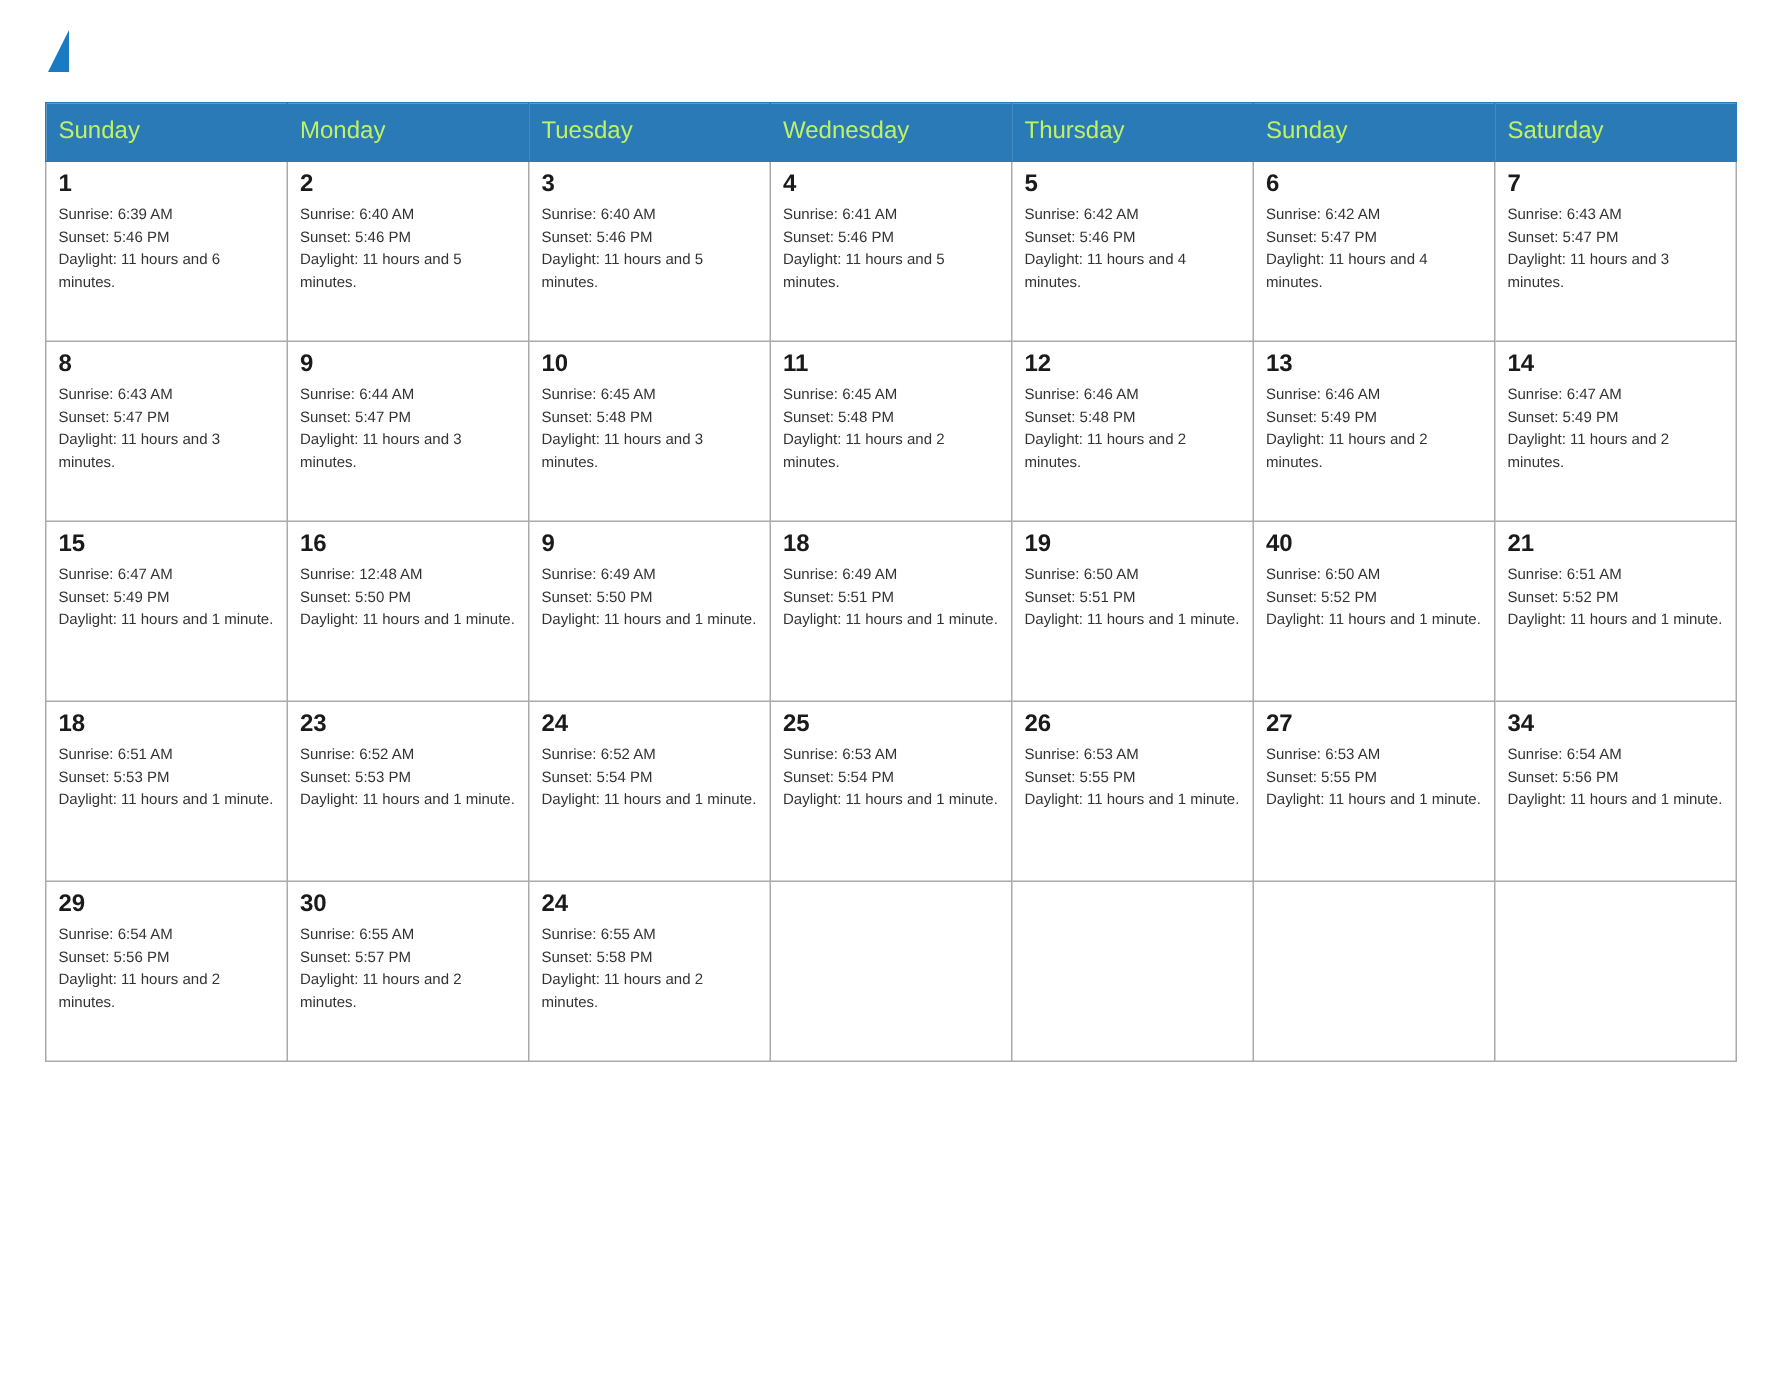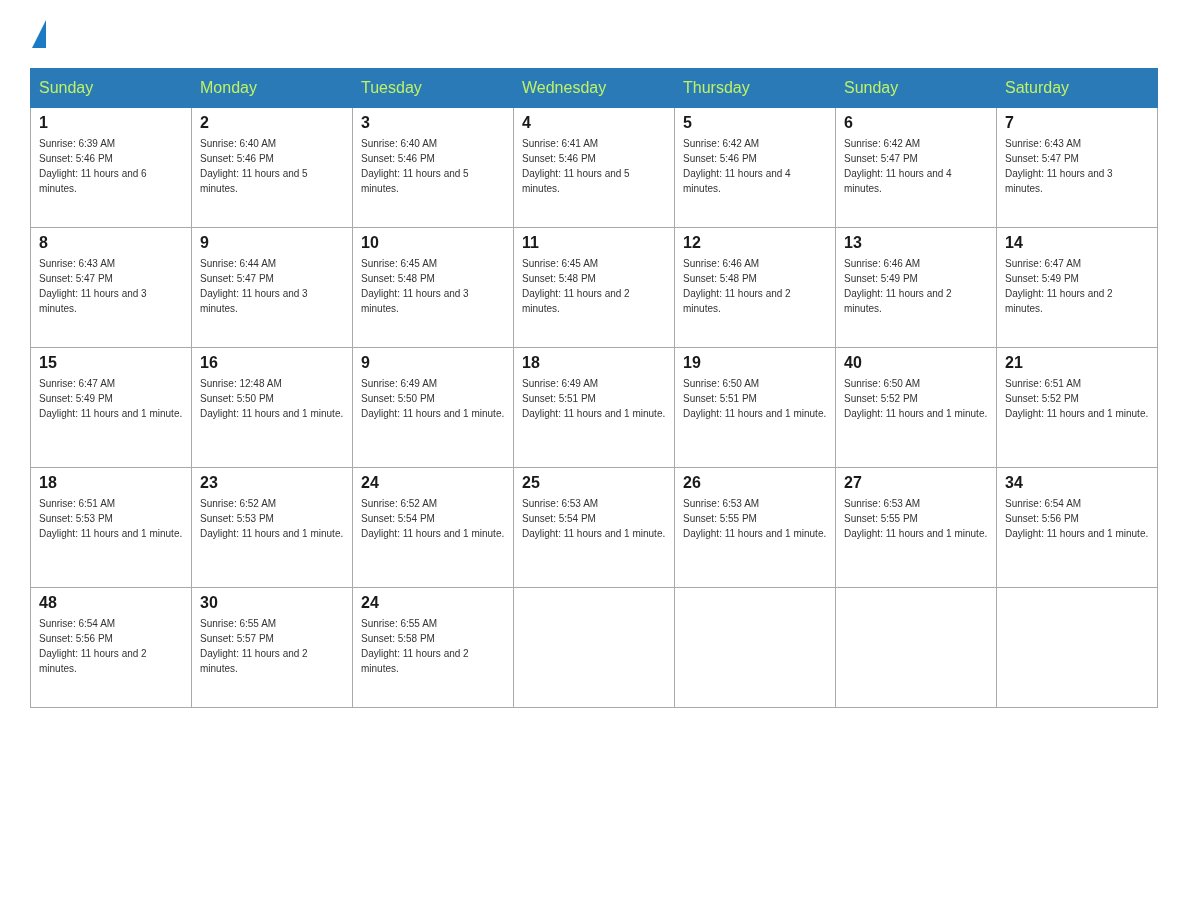--- a/index.html
+++ b/index.html
@@ -376,21 +376,21 @@
           <span class="day-number">34</span>
           <div class="day-info">
             <span>Sunrise: 6:54 AM</span>
             <span>Sunset: 5:56 PM</span>
             <span>Daylight: 11 hours and 1 minute.</span>
           </div>
         </td>
       </tr>
       <tr>
         <td>
-          <span class="day-number">48</span>
+          <span class="day-number">29</span>
           <div class="day-info">
             <span>Sunrise: 6:54 AM</span>
             <span>Sunset: 5:56 PM</span>
             <span>Daylight: 11 hours and 2 minutes.</span>
           </div>
         </td>
         <td>
           <span class="day-number">30</span>
           <div class="day-info">
             <span>Sunrise: 6:55 AM</span>

